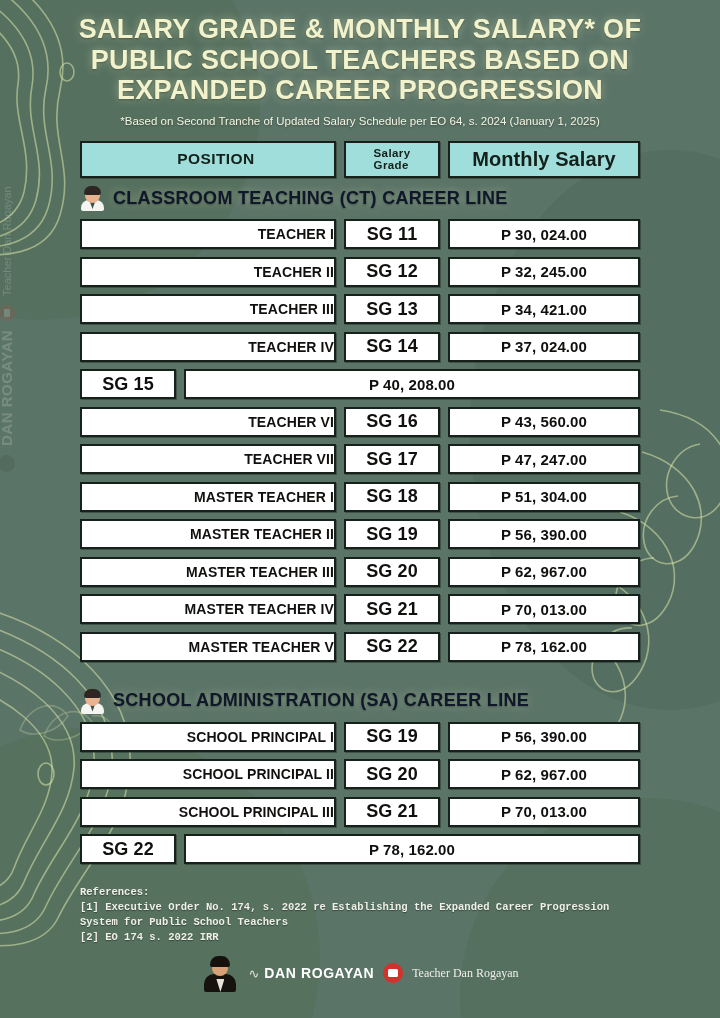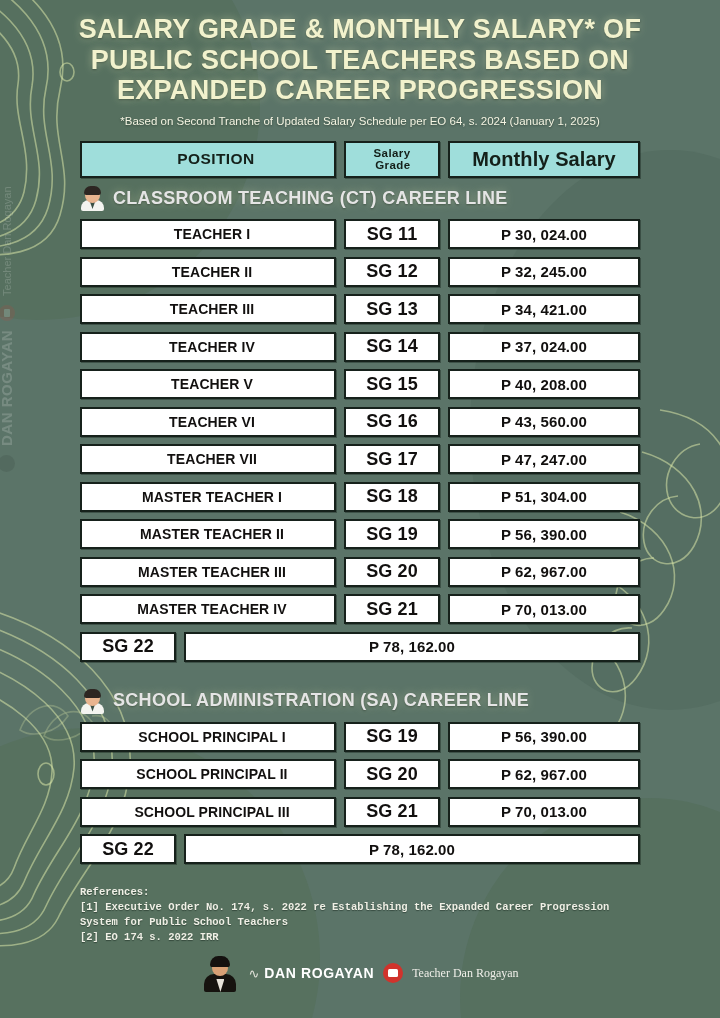--- a/index.html
+++ b/index.html
@@ -95,36 +95,36 @@
   }
   .cell {
     background: #ffffff;
     border: 2.4px solid #16211b;
     box-shadow: 1px 1px 0 rgba(10,20,14,.35);
     display: flex;
     align-items: center;
     height: 30px;
     box-sizing: border-box;
   }
-  .c-position { flex: 0 0 256px; padding-left: 8px; justify-content: center; }
+  .c-position { flex: 0 0 256px; padding-left: 8px; justify-content: flex-end; }
   .c-sg       { flex: 0 0 96px;  justify-content: center; }
   .c-salary   { flex: 1 1 auto;  justify-content: center; }
 
   .head-row .cell {
     background: #9fdedb;
     height: 37px;
   }
   .head-row .c-position { justify-content: center; padding-left: 16px; }
   .head-text {
     font-size: 15.5px;
     font-weight: 700;
     color: #14201a;
     letter-spacing: .4px;
   }
-  .head-text.small { font-size: 11.5px; line-height: 1.08; text-align: right; }
+  .head-text.small { font-size: 11.5px; line-height: 1.08; text-align: left; }
   .head-text.ms { font-size: 20px; letter-spacing: .1px; }
 
   .cell-text {
     font-size: 14px;
     font-weight: 700;
     color: #12100f;
     letter-spacing: .1px;
     white-space: nowrap;
   }
   .c-sg .cell-text { font-size: 18px; }
@@ -164,21 +164,21 @@
   .avatar .collar {
     position: absolute; left: 10px; bottom: 2px;
     width: 5px; height: 7px;
     background: #3a4f44;
     clip-path: polygon(50% 100%, 0 0, 100% 0);
   }
   .section-title {
     font-size: 18px;
     font-weight: 700;
     letter-spacing: .3px;
-    color: #e5e5e5;
+    color: #0f172a;
     text-shadow: 0 0 8px rgba(240,245,190,.4), 0 1px 2px rgba(25,40,30,.5);
     white-space: nowrap;
   }
 
   
   .references {
     position: relative;
     padding: 13px 80px 0;
     color: #f0f0e6;
     font-size: 10.5px;
@@ -361,23 +361,20 @@
             <span class="cell-text">TEACHER IV</span>
           </div>
         <div class="cell c-sg">
             <span class="cell-text">SG 14</span>
           </div>
         <div class="cell c-salary">
             <span class="cell-text">P 37, 024.00</span>
           </div>
       </div>
       <div class="row">
-        <div class="cell c-position">
-            <span class="cell-text">TEACHER V</span>
-          </div>
         <div class="cell c-sg">
             <span class="cell-text">SG 15</span>
           </div>
         <div class="cell c-salary">
             <span class="cell-text">P 40, 208.00</span>
           </div>
       </div>
       <div class="row">
         <div class="cell c-position">
             <span class="cell-text">TEACHER VI</span>
@@ -438,20 +435,23 @@
             <span class="cell-text">MASTER TEACHER IV</span>
           </div>
         <div class="cell c-sg">
             <span class="cell-text">SG 21</span>
           </div>
         <div class="cell c-salary">
             <span class="cell-text">P 70, 013.00</span>
           </div>
       </div>
       <div class="row">
+        <div class="cell c-position">
+            <span class="cell-text">MASTER TEACHER V</span>
+          </div>
         <div class="cell c-sg">
             <span class="cell-text">SG 22</span>
           </div>
         <div class="cell c-salary">
             <span class="cell-text">P 78, 162.00</span>
           </div>
       </div>
     </div>
 
     <div class="section-head sa">

